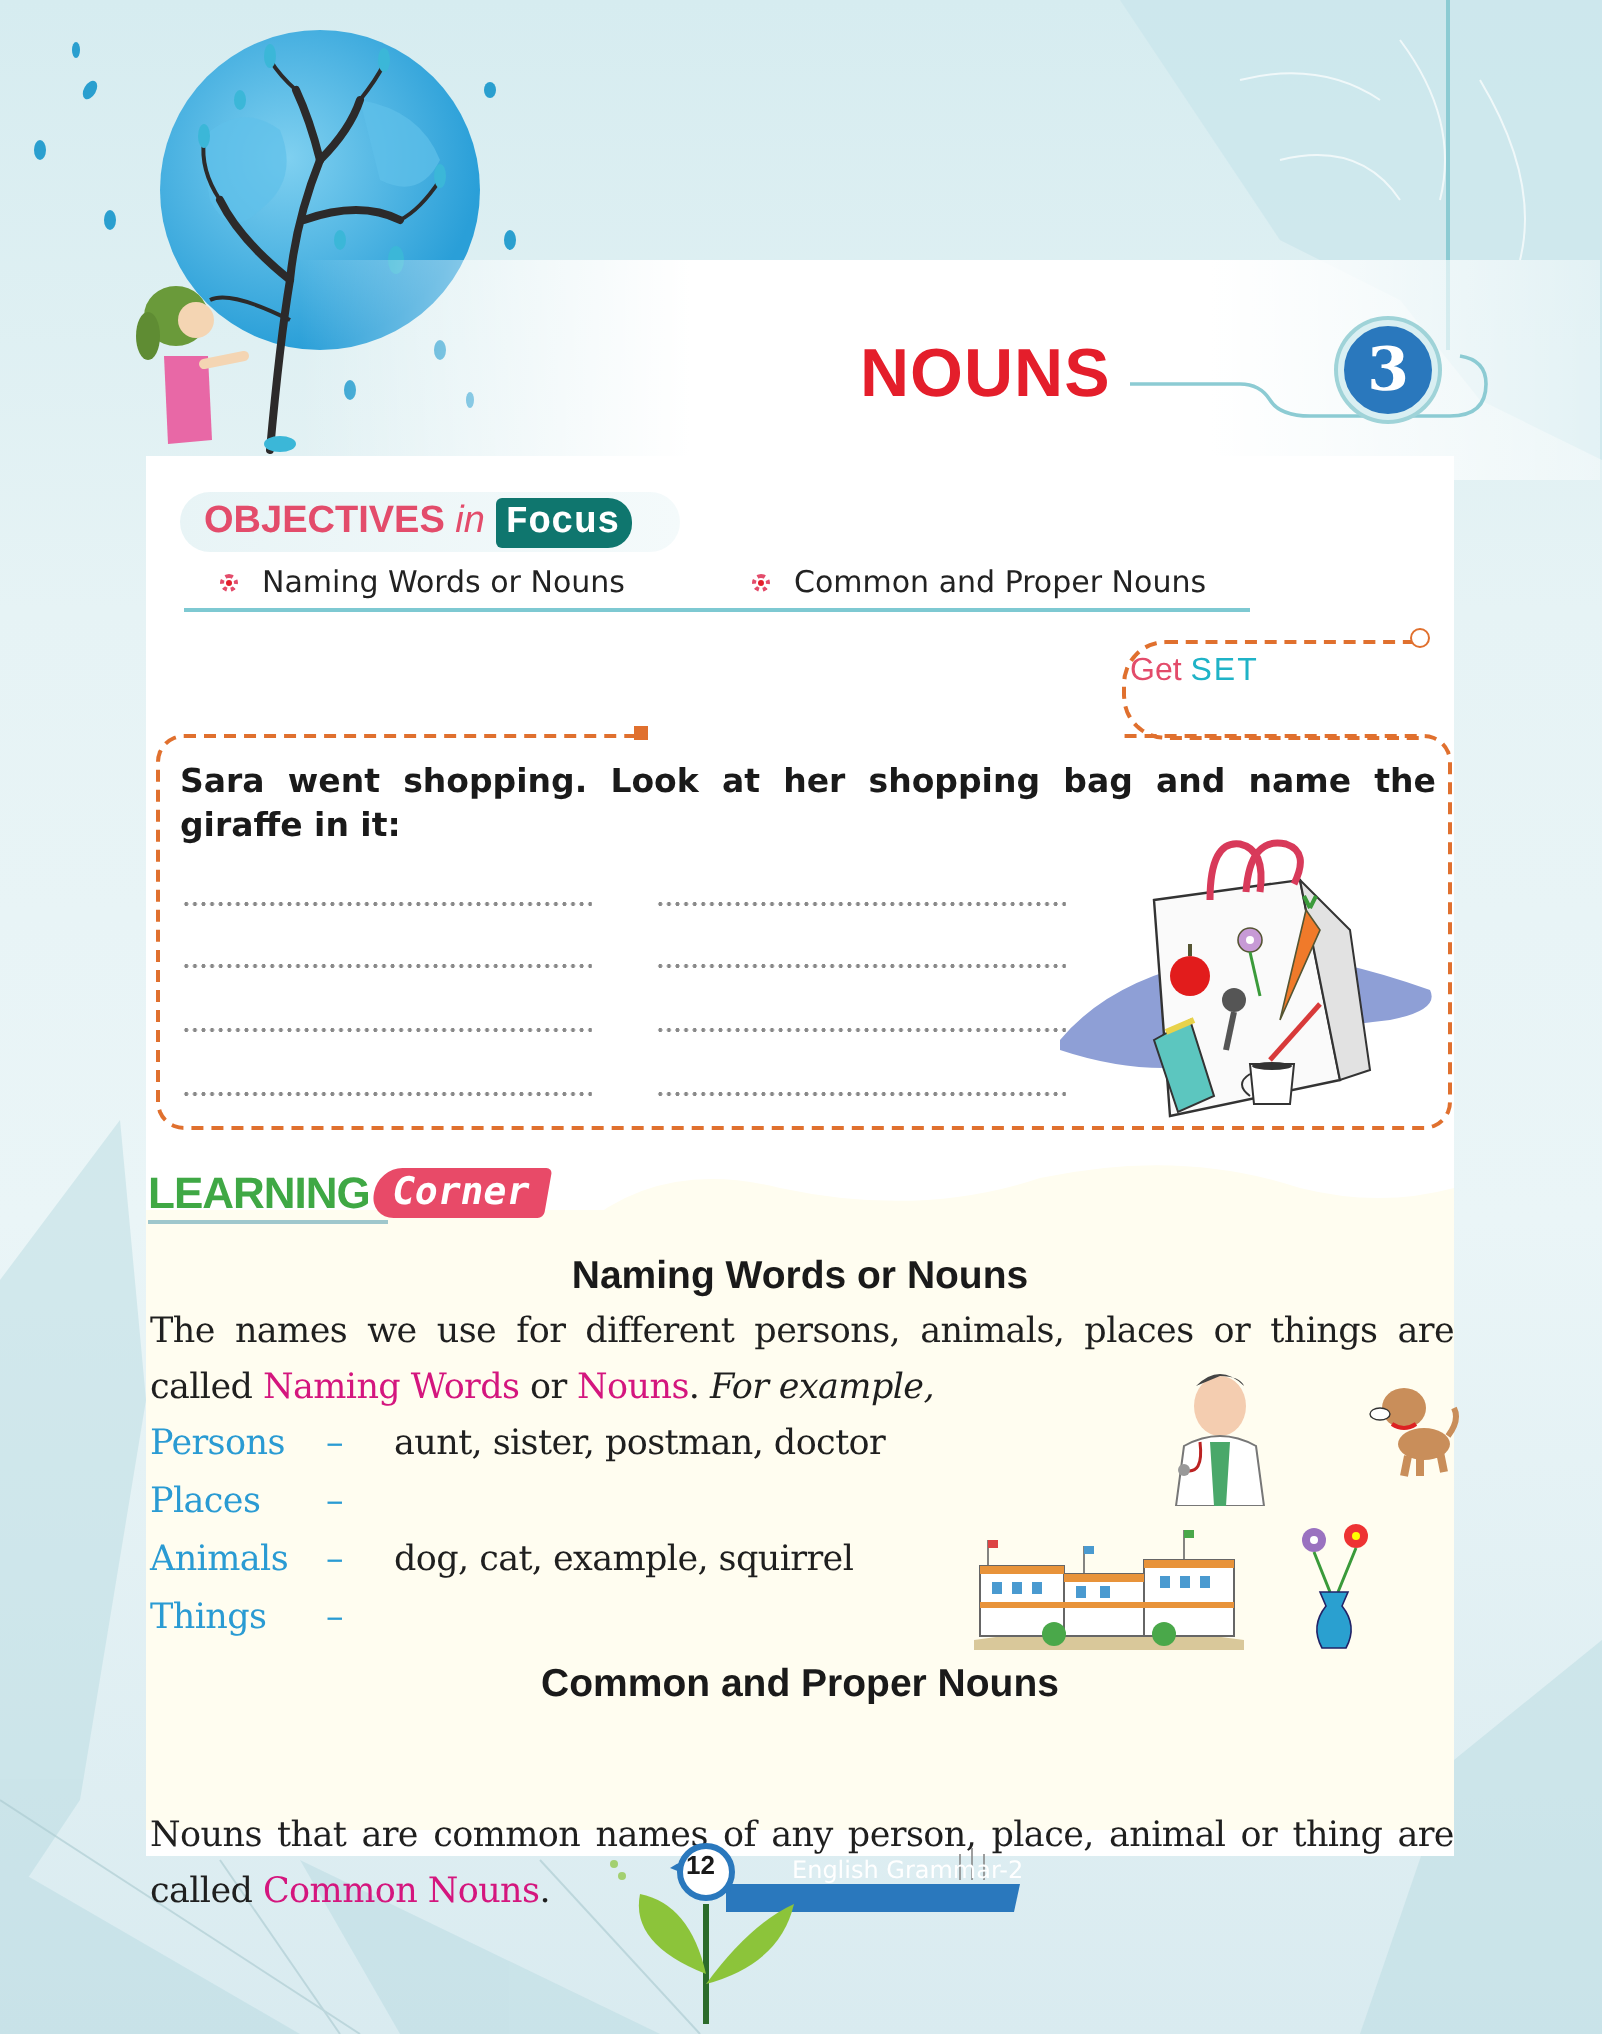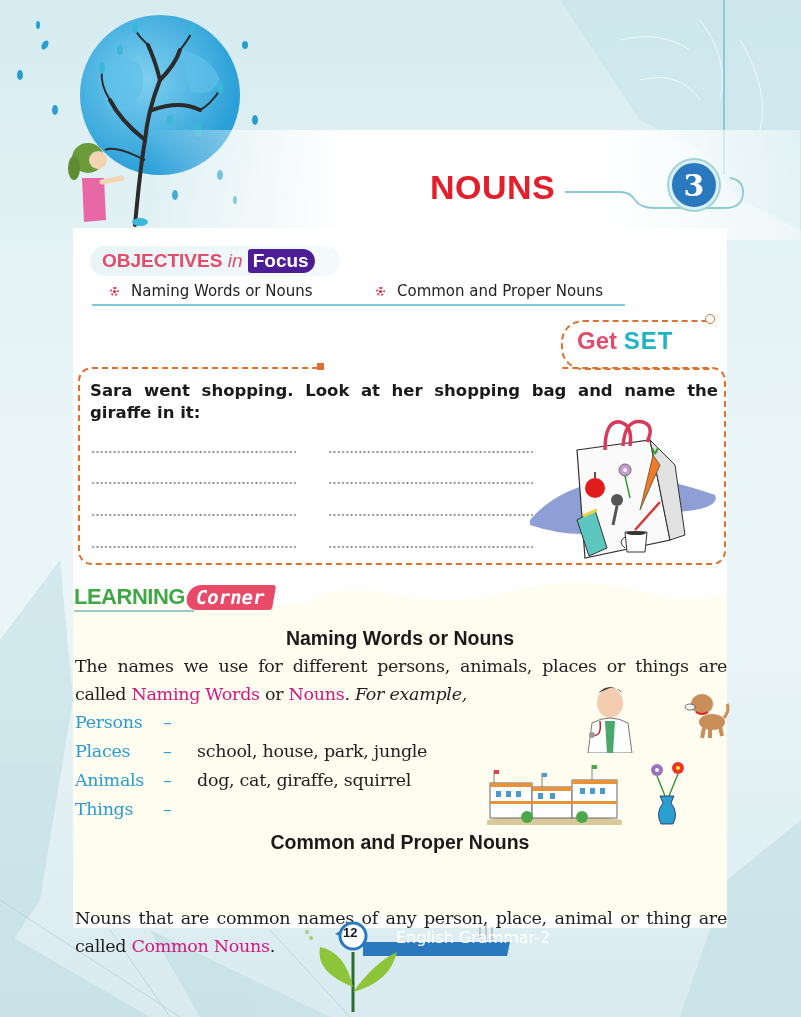--- a/index.html
+++ b/index.html
@@ -37,22 +37,23 @@
     position: absolute; left: 90px; top: 246px; width: 250px; height: 30px;
     border-radius: 16px; background: linear-gradient(90deg, #e8f4f6, #f4fafb);
   }
   .objectives-title {
     position: absolute; left: 102px; top: 250px;
     font-family: "Liberation Sans", sans-serif; font-weight: 900; font-size: 19px;
     color: #e34c6b;
   }
   .objectives-title .in { font-style: italic; font-weight: 400; color: #e34c6b; }
   .objectives-title .focus {
-    background: #4c1d95; color: #fff; padding: 1px 6px 2px 5px;
+    background: #0f766e; color: #fff; padding: 1px 6px 2px 5px;
     border-radius: 3px 12px 12px 3px;
+    font-family: Liberation Mono, monospace;
   }
   .obj-item {
     position: absolute; top: 282px; font-family: "DejaVu Sans", sans-serif;
     font-size: 15px; color: #222; display: flex; align-items: center; gap: 12px;
   }
   .obj-bullet {
     width: 9px; height: 9px; border-radius: 50%;
     border: 2px dotted #e34c6b; position: relative;
   }
   .obj-bullet::after {
@@ -65,22 +66,22 @@
   }
   .getset {
     position: absolute; left: 561px; top: 320px; width: 150px; height: 50px;
     border: 2px dashed #e0702e; border-radius: 22px 0 0 22px; border-right: none;
   }
   .getset-circle {
     position: absolute; left: 705px; top: 314px; width: 10px; height: 10px;
     border: 1.5px solid #e0702e; border-radius: 50%; background: #fff;
   }
   .getset-text {
-    position: absolute; left: 577px; top: 327px;
-    font-family: "Liberation Sans", sans-serif; font-weight: 700; font-size: 24px;
+    position: absolute; left: 565px; top: 327px;
+    font-family: "Liberation Sans", sans-serif; font-weight: 400; font-size: 16px;
   }
   .getset-text .get { color: #e34c6b; }
   .getset-text .set { color: #1fb3c7; letter-spacing: 1px; }
   .activity-box {
     position: absolute; left: 78px; top: 367px; width: 648px; height: 198px;
     border: 2px dashed #e0702e; border-radius: 14px;
   }
   .activity-box-mask {
     position: absolute; left: 322px; top: 364px; width: 240px; height: 6px; background: #fff;
   }
@@ -92,21 +93,21 @@
     font-family: "DejaVu Sans", sans-serif; font-weight: bold; font-size: 16.5px;
     color: #1a1a1a; line-height: 22px; text-align: justify; text-align-last: left;
   }
   .blank {
     position: absolute; height: 2px; width: 205px;
     background-image: radial-gradient(circle, #888 0.9px, transparent 1.1px);
     background-size: 4.3px 2px; background-repeat: repeat-x;
   }
   .bag-wrap { position: absolute; left: 525px; top: 410px; width: 200px; height: 150px; }
   .learning-title {
-    position: absolute; left: 74px; top: 584px; display: flex; align-items: flex-end;
+    position: absolute; left: 74px; top: 584px; display: flex; align-items: flex-start;
   }
   .learning-text {
     font-family: "Liberation Sans", sans-serif; font-weight: 900; font-size: 22px;
     color: #3fa845; letter-spacing: -0.5px;
   }
   .corner-tag {
     background: #e84a68; color: #fff; font-family: "DejaVu Sans Mono", monospace;
     font-weight: bold; font-size: 19px; padding: 1px 9px 2px 9px; margin-left: 2px;
     border-radius: 12px 3px 3px 12px; transform: skewX(-10deg);
   }
@@ -298,30 +299,30 @@
 <div class="learning-underline"></div>
 
 <div class="section-heading" style="top:627px">Naming Words or Nouns</div>
 <div class="body-text" style="top:652px">
   <span>The names we use for different persons, animals, places or things are called </span><span class="hl">Naming Words</span><span> or </span><span class="hl">Nouns</span><span>. </span><i>For example,</i>
 </div>
 
 <div class="ex-row" style="top:708px">
   <span class="ex-cat">Persons</span>
   <span class="ex-dash">–</span>
+  <span class="ex-val">aunt, sister, postman, doctor</span>
 </div>
 <div class="ex-row" style="top:737px">
   <span class="ex-cat">Places</span>
   <span class="ex-dash">–</span>
-  <span class="ex-val">school, house, park, jungle</span>
 </div>
 <div class="ex-row" style="top:766px">
   <span class="ex-cat">Animals</span>
   <span class="ex-dash">–</span>
-  <span class="ex-val">dog, cat, giraffe, squirrel</span>
+  <span class="ex-val">dog, cat, example, squirrel</span>
 </div>
 <div class="ex-row" style="top:795px">
   <span class="ex-cat">Things</span>
   <span class="ex-dash">–</span>
 </div>
 
 <svg class="bg-deco" style="left:580px;top:683px" width="60" height="70">
   <ellipse cx="30" cy="20" rx="13" ry="15" fill="#f4cdb0"></ellipse>
   <path d="M18 10 Q30 -2 42 10 Q40 5 30 5 Z" fill="#444"></path>
   <path d="M12 40 Q30 30 48 40 L52 70 L8 70 Z" fill="#fff" stroke="#777" stroke-width="1"></path>
@@ -390,13 +391,13 @@
   <path d="M58 80 Q80 50 102 40 Q95 70 58 80 Z" fill="#8cc43a"></path>
   <g stroke="#888" stroke-width="0.8" fill="none">
     <path d="M185 28 L185 15 M191 28 L191 12 M197 28 L197 15"></path>
   </g>
   <g fill="#8cc43a" opacity="0.7">
       <circle cx="12" cy="20" r="2"></circle>
       <circle cx="16" cy="26" r="2"></circle>
     </g>
 </svg>
 <div style="position:absolute;left:343px;top:925px;width:24px;text-align:left;font-family:'Liberation Sans',sans-serif;font-weight:bold;font-size:13px;color:#1a1a1a;">12</div>
-<div style="position:absolute;left:396px;top:928px;font-family:'DejaVu Sans',sans-serif;font-size:16px;color:#fff;">English Grammar-2</div>
+<div style="position:absolute;left:396px;top:928px;font-family:'DejaVu Sans',sans-serif;font-size:12px;color:#fff;">English Grammar-2</div>
 
 </body></html>

